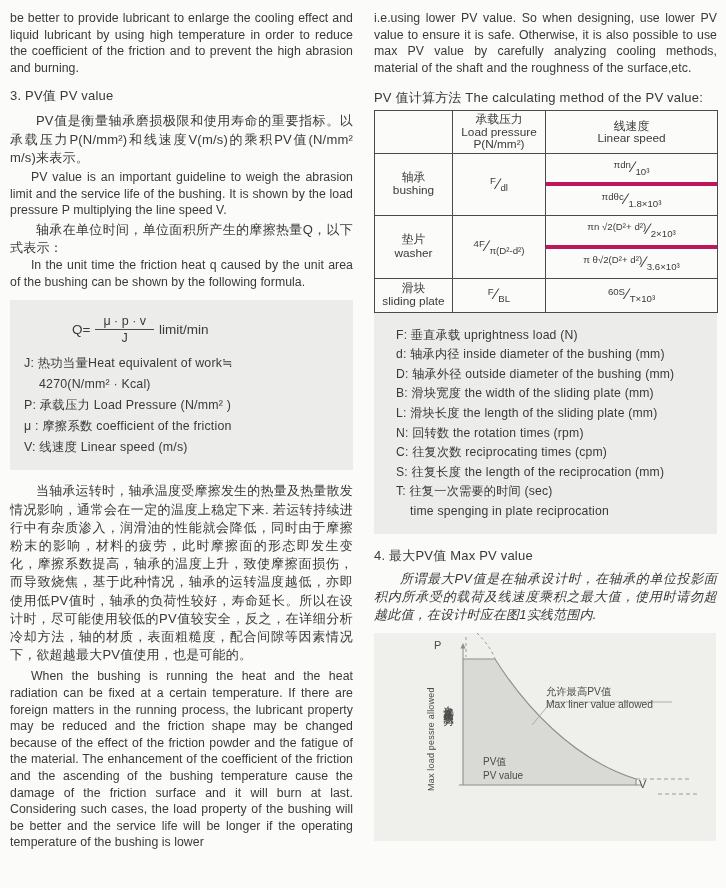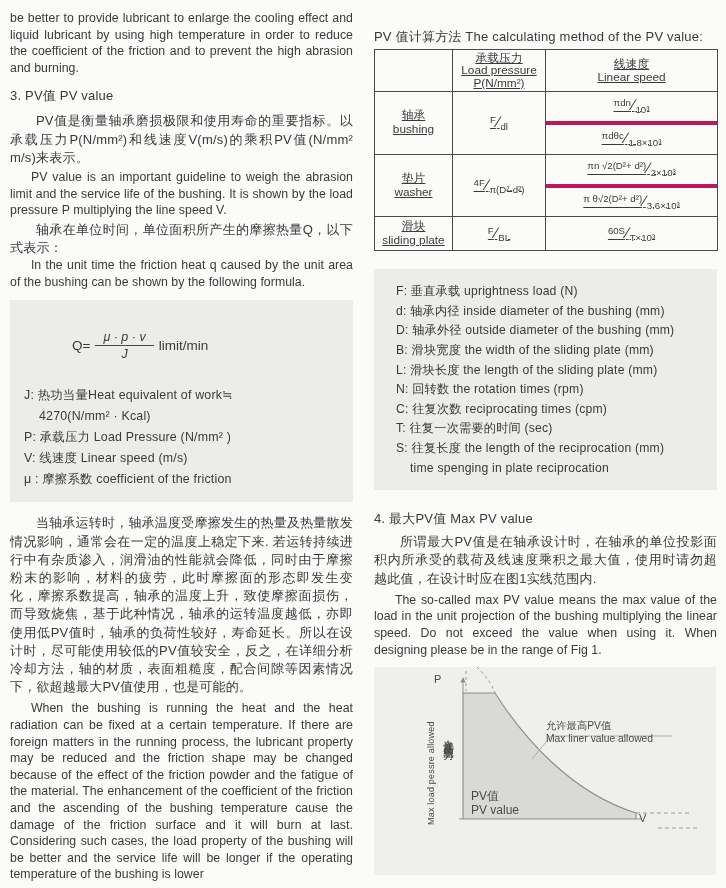--- a/index.html
+++ b/index.html
@@ -7,67 +7,67 @@
        font-family:"Liberation Sans","DejaVu Sans",sans-serif;color:#3a3a3a;}
   .page{display:flex;gap:21px;padding:8px 10px 0 10px;}
   .col{width:343px;flex:0 0 343px;}
 
   p{margin:0;}
   .p-en{font-size:12.3px;line-height:16.6px;text-align:justify;letter-spacing:.05px;}
   .p-zh{font-size:13px;line-height:18.2px;text-align:justify;letter-spacing:.2px;}
   .ind-en{text-indent:1.7em;}
   .ind-zh{text-indent:2em;}
   .hd{font-size:13px;line-height:16px;letter-spacing:.2px;}
-  .mt2{margin-top:2px;}.mt4{margin-top:4px;}.mt6{margin-top:6px;}
-  .mt8{margin-top:8px;}.mt12{margin-top:12px;}.mt14{margin-top:21px;}
+  .mt2{margin-top:2px;}.mt4{margin-top:4px;}.mt6{margin-top:6px;font-style:italic;}
+  .mt8{margin-top:8px;}.mt12{margin-top:12px;}.mt14{margin-top:14px;}
 
   
   .graybox{background:#ececea;}
   .formula-box{margin-top:10px;margin-bottom:12px;padding:10px 12px 12px 14px;}
   .q-line{display:flex;align-items:center;font-size:13.5px;margin:4px 0 8px 48px;}
-  .vfrac{display:inline-block;text-align:center;vertical-align:middle;margin:16px 5px;font-style:italic;}
+  .vfrac{display:inline-block;text-align:center;vertical-align:middle;margin:0 5px;}
   .vfrac .num{display:block;padding:0 8px 1px 8px;border-bottom:1.4px solid #4a4a4a;font-size:12.5px;}
   .vfrac .den{display:block;padding-top:1px;font-size:12.5px;}
   .f-line{font-size:12.4px;line-height:21px;letter-spacing:.2px;}
   .f-cont{padding-left:15px;}
 
   
   sup{font-size:.82em;vertical-align:.42em;}
   sub{font-size:.82em;vertical-align:-.28em;}
   .fslash{font-size:1.3em;margin:0 1px;font-weight:300;}
 
   
   .tbl-wrap{margin-top:4px;}
-  table.pv{border-collapse:collapse;width:342px;table-layout:fixed;text-decoration:underline;}
+  table.pv{border-collapse:collapse;width:342px;table-layout:fixed;}
   table.pv td{border:1px solid #4a4a4a;padding:0;vertical-align:middle;
               font-size:11.8px;text-align:center;color:#3a3a3a;}
   td.c1{width:77px;}td.c2{width:92px;}td.c3{width:171px;}
   .hcell{line-height:12.4px;padding:2px 0;}
   .ncell{line-height:13.5px;padding:3px 0;}
   .fcell{line-height:15px;padding:4px 0;}
   .sub-row{line-height:14px;padding:4px 0;}
   .sub-row + .sub-row{border-top:4px solid #be185d;}
 
   
-  .defs-box{margin-top:18px;padding:13px 8px 12px 22px;}
+  .defs-box{padding:13px 8px 12px 22px;}
   .def-line{font-size:12.2px;line-height:19.6px;letter-spacing:.2px;}
   .def-cont{padding-left:14px;}
 
   
   .fig-box{position:relative;margin-top:9px;width:342px;height:208px;background:#efefec;}
   .fig-box svg{position:absolute;left:0;top:0;}
   .flabel{position:absolute;color:#4a4a4a;}
   .fl-p{left:60px;top:6px;font-size:11px;}
   .fl-v{left:265px;top:145px;font-size:11px;}
   .fl-yen{left:52px;top:158px;font-size:9px;transform:rotate(-90deg);
           transform-origin:left top;white-space:nowrap;letter-spacing:.2px;}
   .fl-yzh{left:68px;top:64px;font-size:10.5px;writing-mode:vertical-rl;
           letter-spacing:1.5px;height:100px;}
   .fl-curve{left:172px;top:52px;font-size:10.3px;line-height:13px;}
-  .fl-area{left:97px;top:122px;font-size:12px;line-height:14px;}
+  .fl-area{left:109px;top:122px;font-size:10px;line-height:14px;}
 </style>
 </head>
 <body>
 
 <div class="page">
 
   <div class="col">
     <p class="p-en mt2">be better to provide lubricant to enlarge the cooling effect and liquid lubricant by using high temperature in order to reduce the coefficient of the friction and to prevent the high abrasion and burning.</p>
 
     <p class="hd mt12">3. PV值 PV value</p>
@@ -82,29 +82,30 @@
         <span>Q=</span>
         <span class="vfrac">
           <span class="num">μ · p · v</span>
           <span class="den">J</span>
         </span>
         <span>limit/min</span>
       </div>
       <div class="f-line">J: 热功当量Heat equivalent of work≒</div>
       <div class="f-line f-cont">4270(N/mm² · Kcal)</div>
       <div class="f-line">P: 承载压力 Load Pressure (N/mm² )</div>
+      <div class="f-line">μ : 摩擦系数 coefficient of the friction</div>
       <div class="f-line">V: 线速度 Linear speed (m/s)</div>
-      <div class="f-line">μ : 摩擦系数 coefficient of the friction</div>
     </div>
 
     <p class="p-zh ind-zh">当轴承运转时，轴承温度受摩擦发生的热量及热量散发情况影响，通常会在一定的温度上稳定下来. 若运转持续进行中有杂质渗入，润滑油的性能就会降低，同时由于摩擦粉末的影响，材料的疲劳，此时摩擦面的形态即发生变化，摩擦系数提高，轴承的温度上升，致使摩擦面损伤，而导致烧焦，基于此种情况，轴承的运转温度越低，亦即使用低PV值时，轴承的负荷性较好，寿命延长。所以在设计时，尽可能使用较低的PV值较安全，反之，在详细分析冷却方法，轴的材质，表面粗糙度，配合间隙等因素情况下，欲超越最大PV值使用，也是可能的。</p>
     <p class="p-en ind-en mt4">When the bushing is running the heat and the heat radiation can be fixed at a certain temperature. If there are foreign matters in the running process, the lubricant property may be reduced and the friction shape may be changed because of the effect of the friction powder and the fatigue of the material. The enhancement of the coefficient of the friction and the ascending of the bushing temperature cause the damage of the friction surface and it will burn at last. Considering such cases, the load property of the bushing will be better and the service life will be longer if the operating temperature of the bushing is lower</p>
   </div>
 
   <div class="col">
+    <p class="p-en mt2">i.e.using lower PV value. So when designing, use lower PV value to ensure it is safe. Otherwise, it is also possible to use max PV value by carefully analyzing cooling methods, material of the shaft and the roughness of the surface,etc.</p>
 
     <p class="hd mt14">PV 值计算方法 The calculating method of the PV value:</p>
 
     <div class="tbl-wrap">
       <table class="pv">
         <tbody>
             <tr>
           <td class="c1"></td>
           <td class="c2">
             <div class="hcell">
@@ -169,28 +170,27 @@
     </div>
 
     <div class="graybox defs-box">
       <div class="def-line">F: 垂直承载 uprightness load (N)</div>
       <div class="def-line">d: 轴承内径 inside diameter of the bushing (mm)</div>
       <div class="def-line">D: 轴承外径 outside diameter of the bushing (mm)</div>
       <div class="def-line">B: 滑块宽度 the width of the sliding plate (mm)</div>
       <div class="def-line">L: 滑块长度 the length of the sliding plate (mm)</div>
       <div class="def-line">N: 回转数 the rotation times (rpm)</div>
       <div class="def-line">C: 往复次数 reciprocating times (cpm)</div>
+      <div class="def-line">S: 往复长度 the length of the reciprocation (mm)</div>
       <div class="def-line">T: 往复一次需要的时间 (sec)</div>
-      <div class="def-line">S: 往复长度 the length of the reciprocation (mm)</div>
       <div class="def-line def-cont">time spenging in plate reciprocation</div>
     </div>
 
     <p class="hd mt14">4. 最大PV值 Max PV value</p>
     <p class="p-zh ind-zh mt6">所谓最大PV值是在轴承设计时，在轴承的单位投影面积内所承受的载荷及线速度乘积之最大值，使用时请勿超越此值，在设计时应在图1实线范围内.</p>
-    <p class="p-en ind-en mt4">The so-called max PV value means the max value of the load in the unit projection of the bushing multiplying the linear speed. Do not exceed the value when using it. When designing please be in the range of Fig 1.</p>
 
     <div class="fig-box">
       <svg width="342" height="208" viewBox="0 0 342 208">
 
         <path d="M89,152 L89,26 L121,26 C150,72 198,126 262,146 L262,152 Z" fill="#d9d9d6" stroke="none"></path>
 
         <path d="M89,152 L89,26 L121,26 C150,72 198,126 262,146 L262,152" fill="none" stroke="#8e8e8c" stroke-width="1.1"></path>
 
         <path d="M89,26 L89,14" stroke="#8e8e8c" stroke-width="1"></path>
         <path d="M89,10 l-2.6,5.5 h5.2 Z" fill="#8e8e8c"></path>

